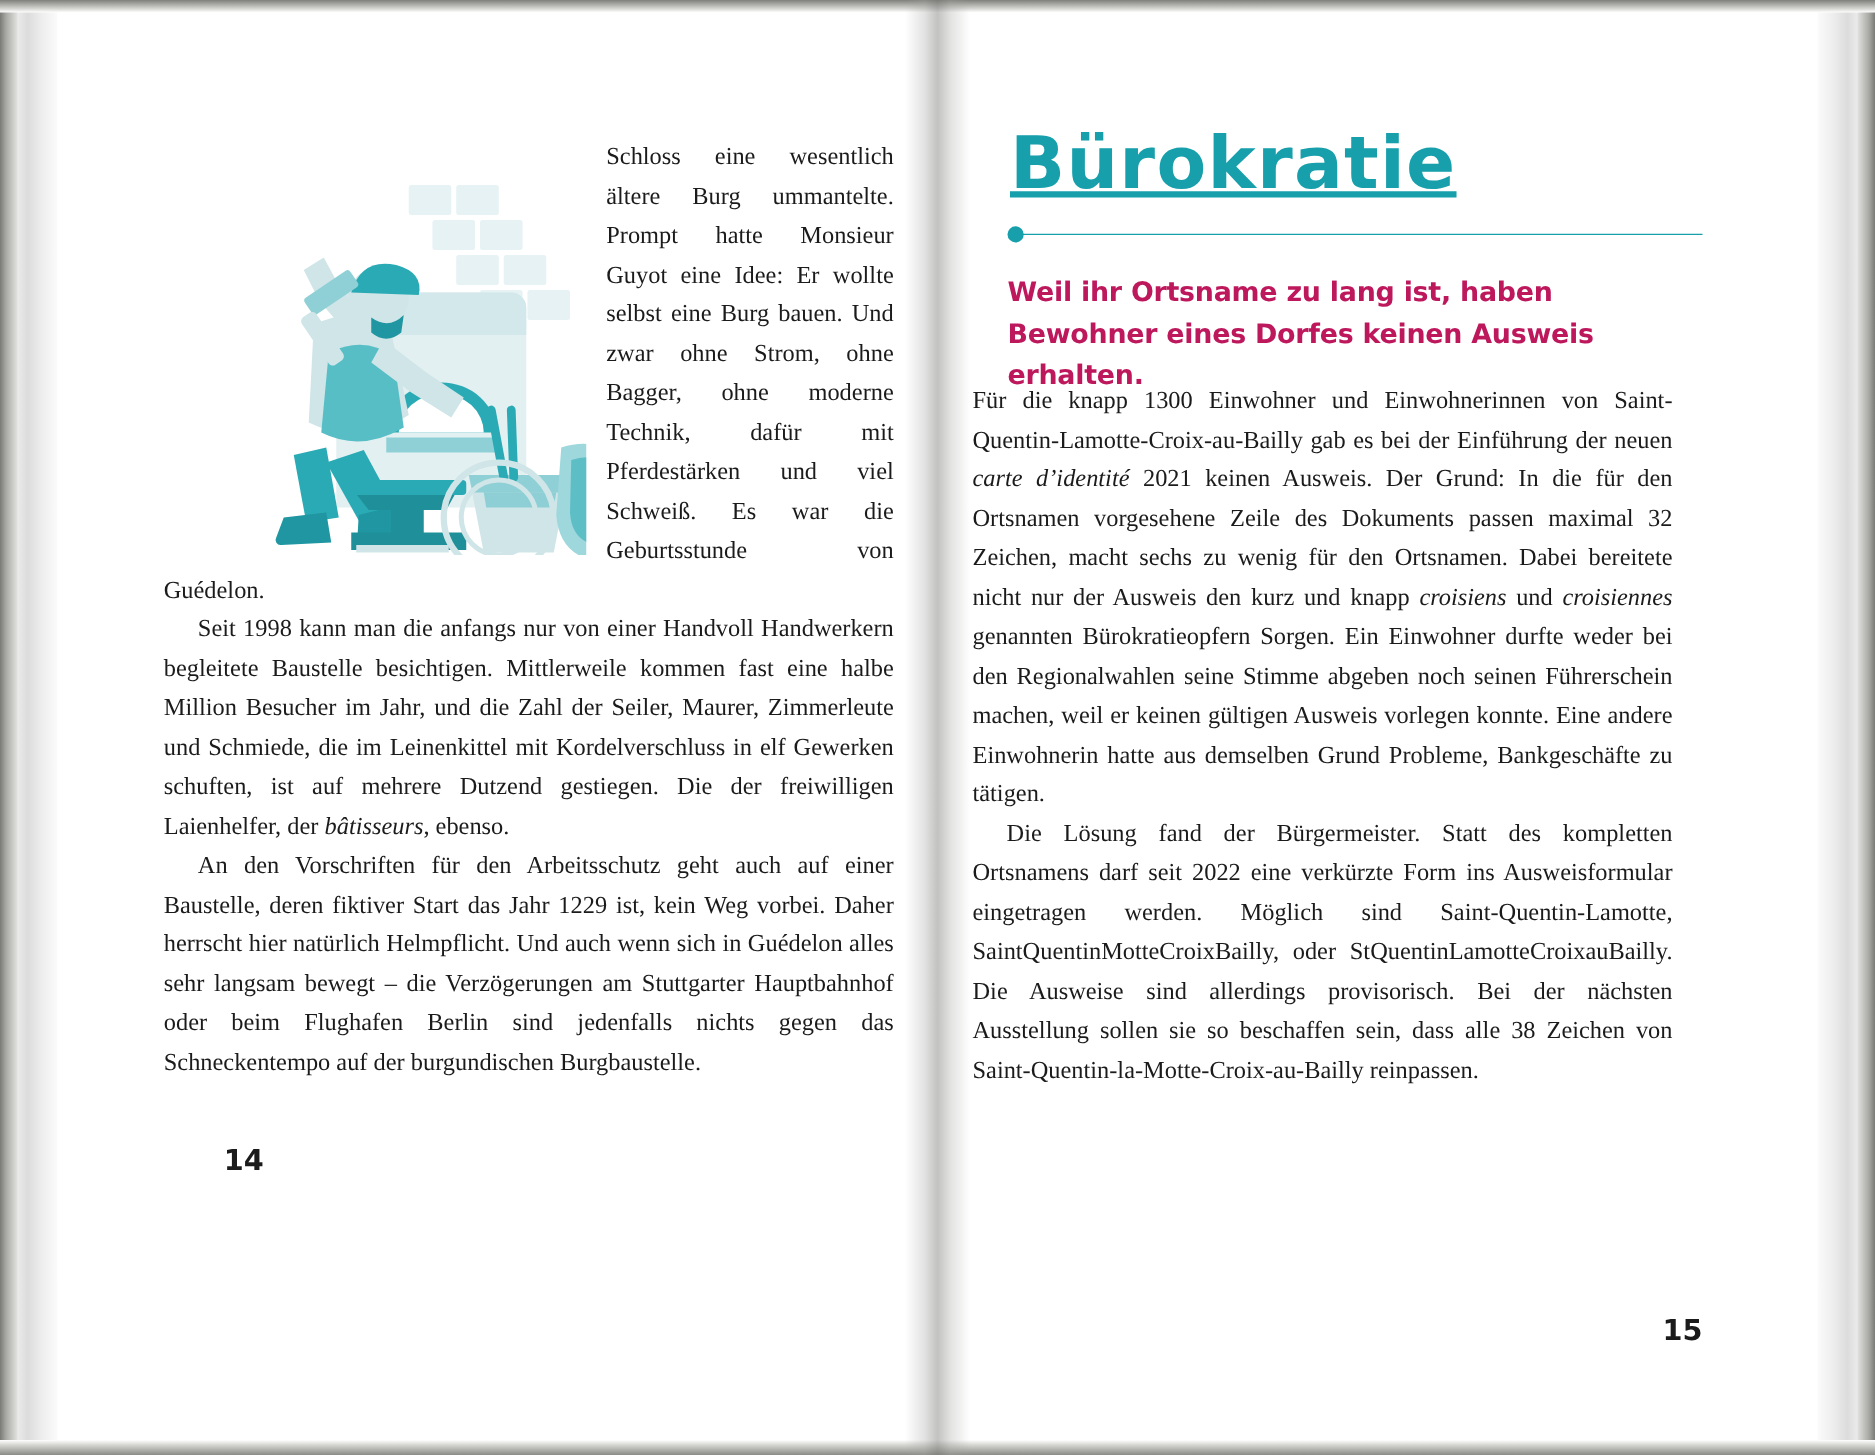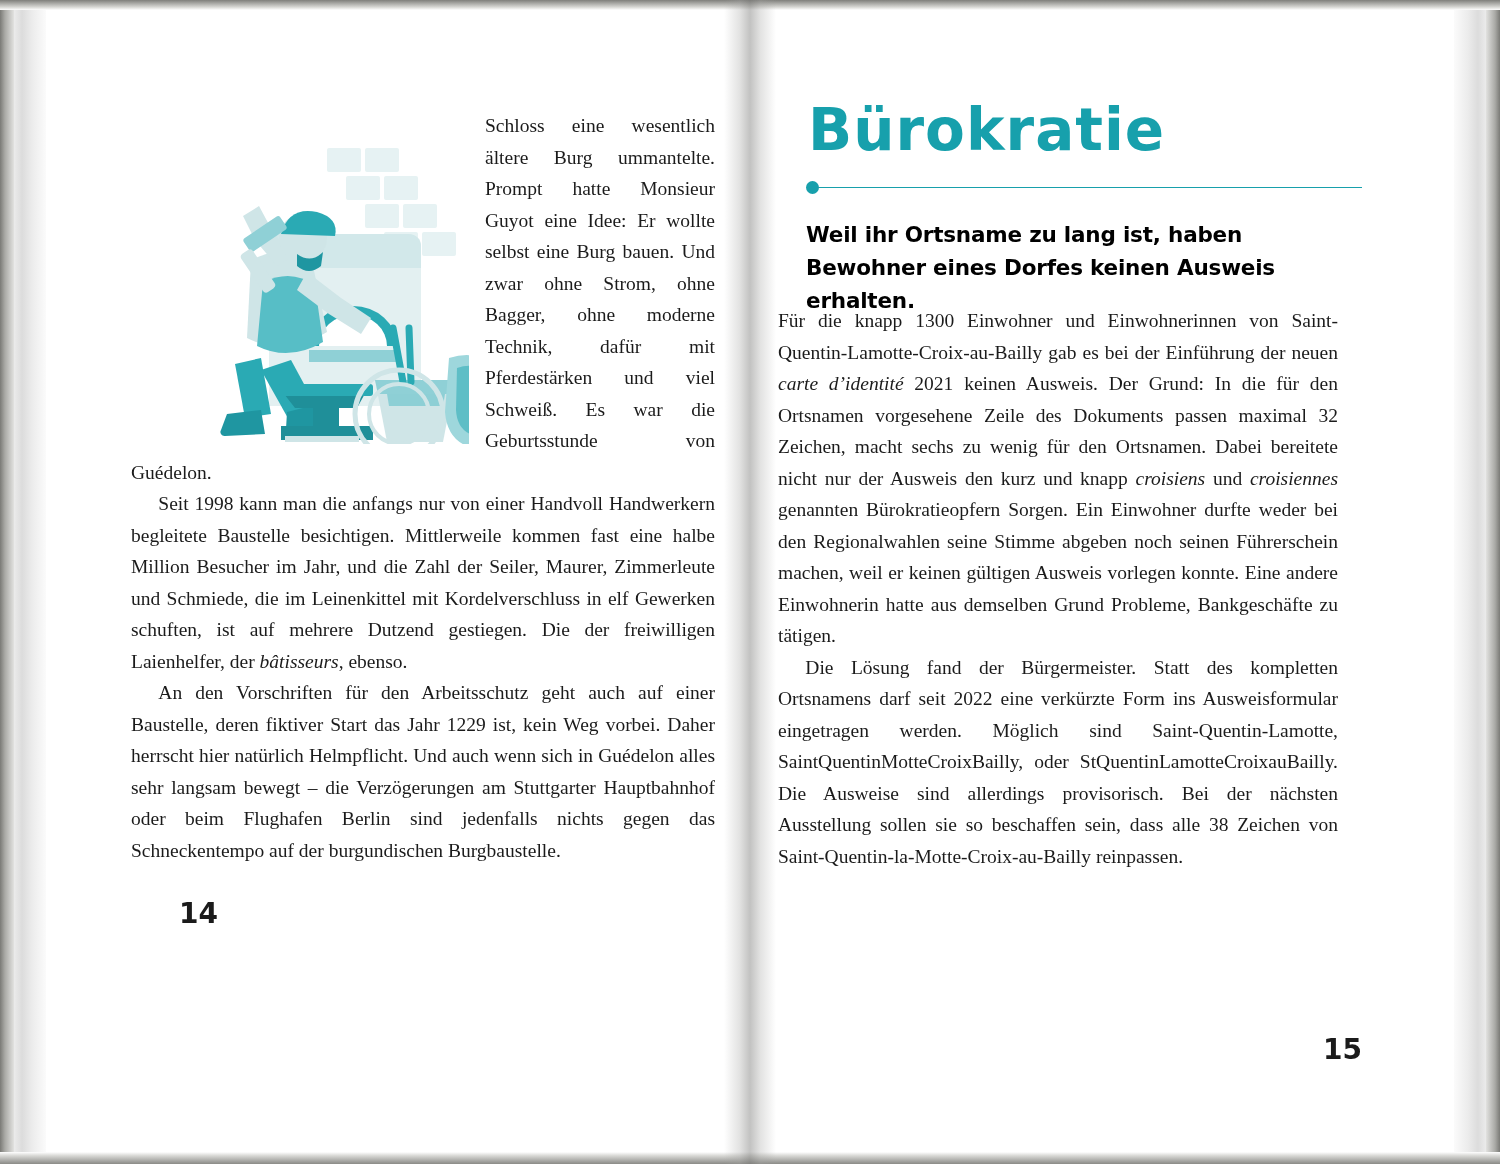--- a/index.html
+++ b/index.html
@@ -102,20 +102,21 @@
   
   .right-title {
     position: absolute;
     left: 808px;
     top: 96px;
     font-family: "DejaVu Sans", sans-serif;
     font-weight: 700;
     font-size: 58px;
     letter-spacing: 1px;
     color: #17a0ac;
+    text-decoration: underline;
   }
   .rule-wrap {
     position: absolute;
     left: 806px;
     top: 180px;
     width: 556px;
     height: 14px;
   }
   .rule-dot {
     position: absolute;
@@ -132,21 +133,21 @@
   }
   .lede {
     position: absolute;
     left: 806px;
     top: 218px;
     width: 560px;
     font-family: "DejaVu Sans", sans-serif;
     font-weight: 700;
     font-size: 21.5px;
     line-height: 33px;
-    color: #000000;
+    color: #be185d;
     letter-spacing: -0.2px;
   }
   .right-body {
     left: 778px;
     top: 305px;
     width: 560px;
   }
   .mono-block {
     position: absolute;
     left: 806px;
@@ -157,24 +158,24 @@
     font-weight: 700;
     line-height: 39px;
     letter-spacing: 7.5px;
     color: #17a0ac;
     white-space: pre;
   }
   .mono-block .faded { color: #c9c9c9; }
 
   .folio {
     position: absolute;
-    bottom: 98px;
+    bottom: 86px;
     font-family: "DejaVu Sans", sans-serif;
     font-weight: 700;
-    font-size: 28px;
+    font-size: 23px;
     color: #1b1b1b;
   }
   .folio-left  { left: 133px; }
   .folio-right { right: 138px; text-align: center; }
 
   svg { display: block; }
 </style>
 </head>
 <body>
 

